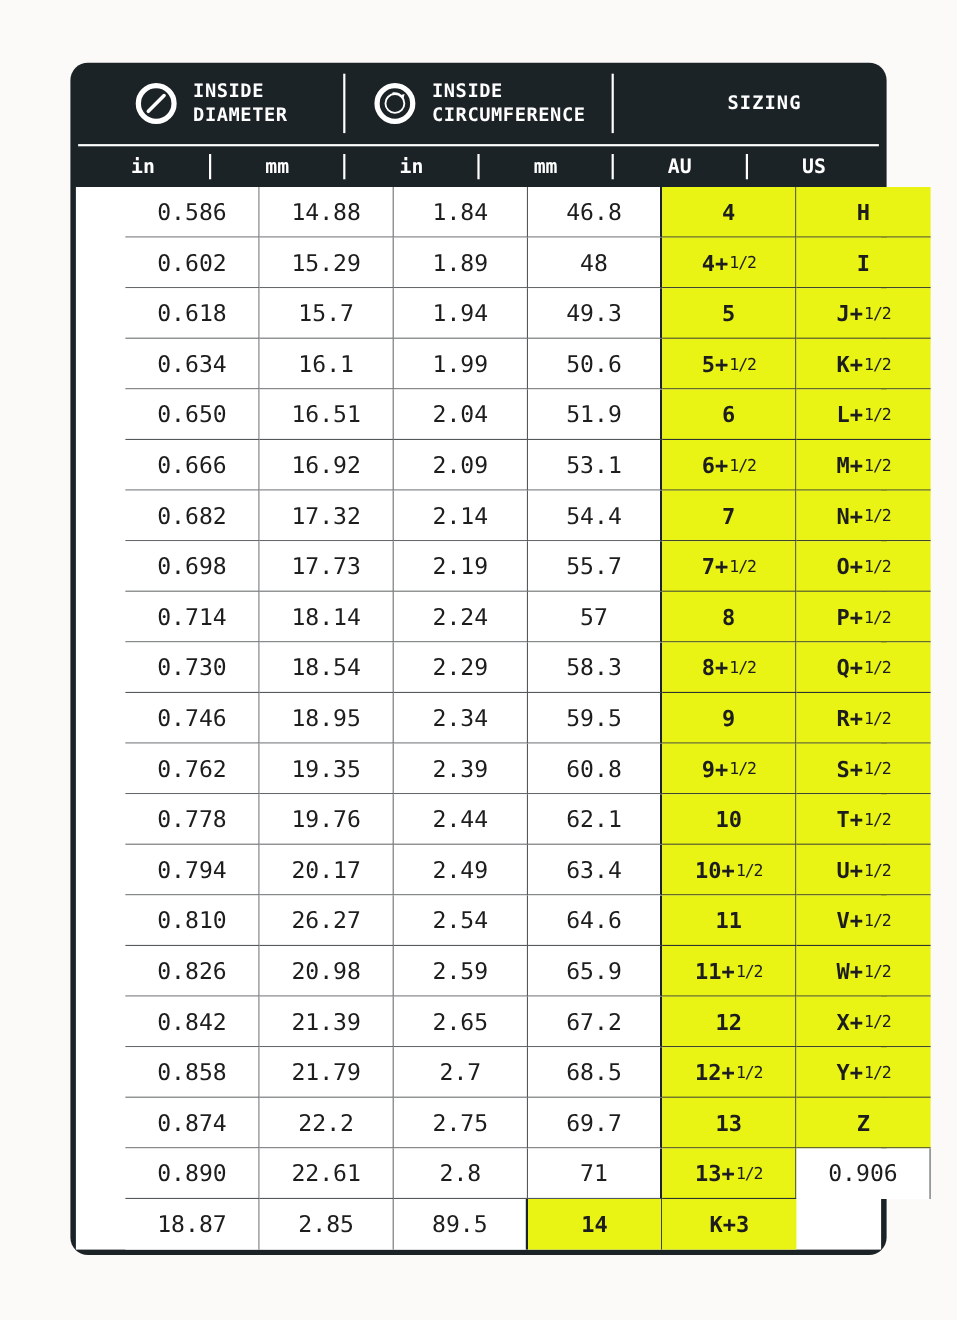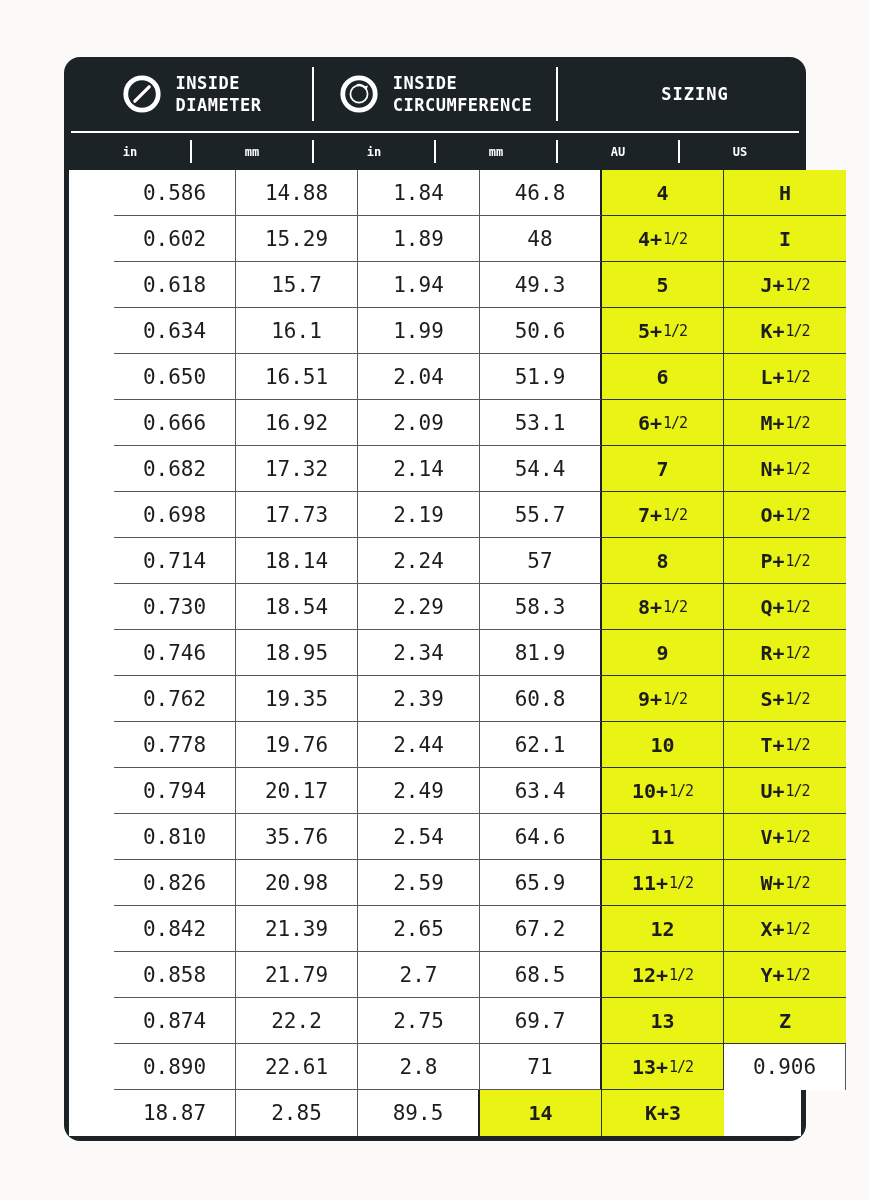--- a/index.html
+++ b/index.html
@@ -63,21 +63,21 @@
     margin-left: 32px;
   }
   .hrule { height: 2px; background: #ffffff; margin: 0 2px; }
   .subheader { height: 37px; display: flex; }
   .subcell {
     width: 122px;
     position: relative;
     display: flex;
     align-items: center;
     justify-content: center;
-    font-size: 12px;
+    font-size: 18px;
     font-weight: bold;
   }
   .subcell:not(:last-child)::after {
     content: "";
     position: absolute;
     right: -1px;
     top: 7px;
     bottom: 7px;
     width: 2px;
     background: #ffffff;
@@ -237,21 +237,21 @@
   <div class="cell c-num">0.730</div>
   <div class="cell c-num">18.54</div>
   <div class="cell c-num">2.29</div>
   <div class="cell c-num c-last-white">58.3</div>
   <div class="cell c-size">8+<span class="frac">1/2</span></div>
   <div class="cell c-size c-last">Q+<span class="frac">1/2</span></div>
 
   <div class="cell c-num">0.746</div>
   <div class="cell c-num">18.95</div>
   <div class="cell c-num">2.34</div>
-  <div class="cell c-num c-last-white">81.9</div>
+  <div class="cell c-num c-last-white">59.5</div>
   <div class="cell c-size">9</div>
   <div class="cell c-size c-last">R+<span class="frac">1/2</span></div>
 
   <div class="cell c-num">0.762</div>
   <div class="cell c-num">19.35</div>
   <div class="cell c-num">2.39</div>
   <div class="cell c-num c-last-white">60.8</div>
   <div class="cell c-size">9+<span class="frac">1/2</span></div>
   <div class="cell c-size c-last">S+<span class="frac">1/2</span></div>
 
@@ -263,21 +263,21 @@
   <div class="cell c-size c-last">T+<span class="frac">1/2</span></div>
 
   <div class="cell c-num">0.794</div>
   <div class="cell c-num">20.17</div>
   <div class="cell c-num">2.49</div>
   <div class="cell c-num c-last-white">63.4</div>
   <div class="cell c-size">10+<span class="frac">1/2</span></div>
   <div class="cell c-size c-last">U+<span class="frac">1/2</span></div>
 
   <div class="cell c-num">0.810</div>
-  <div class="cell c-num">35.76</div>
+  <div class="cell c-num">26.27</div>
   <div class="cell c-num">2.54</div>
   <div class="cell c-num c-last-white">64.6</div>
   <div class="cell c-size">11</div>
   <div class="cell c-size c-last">V+<span class="frac">1/2</span></div>
 
   <div class="cell c-num">0.826</div>
   <div class="cell c-num">20.98</div>
   <div class="cell c-num">2.59</div>
   <div class="cell c-num c-last-white">65.9</div>
   <div class="cell c-size">11+<span class="frac">1/2</span></div>

